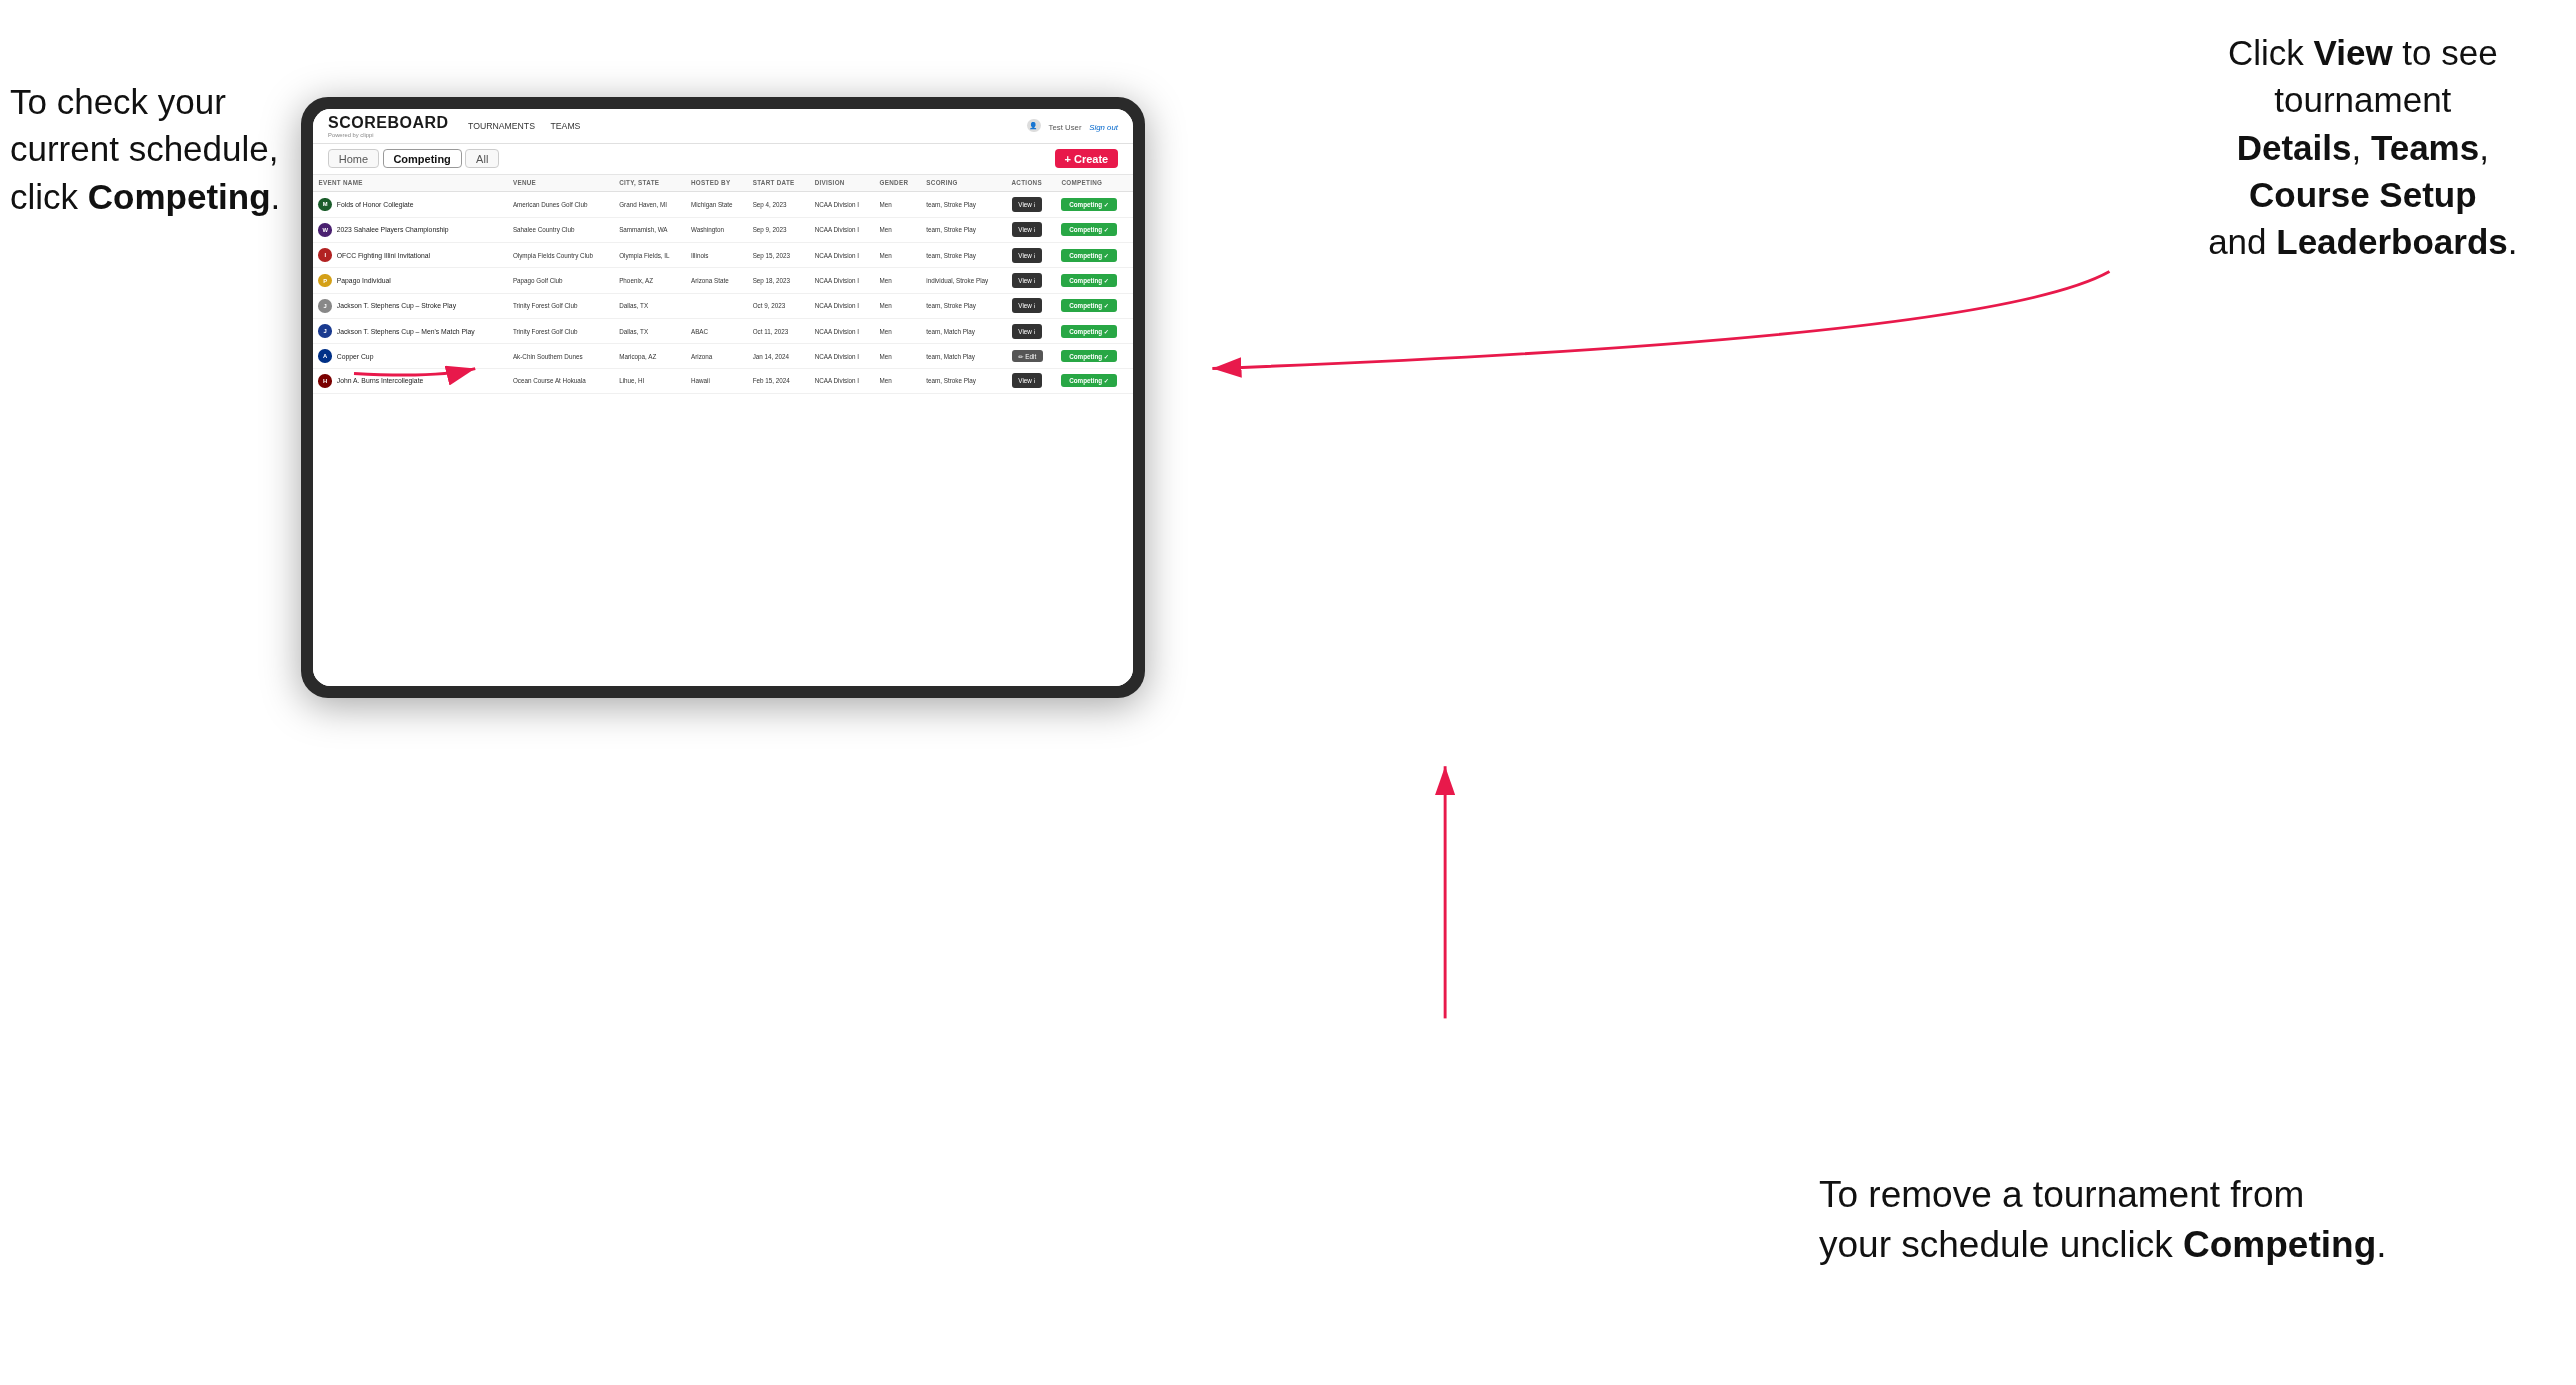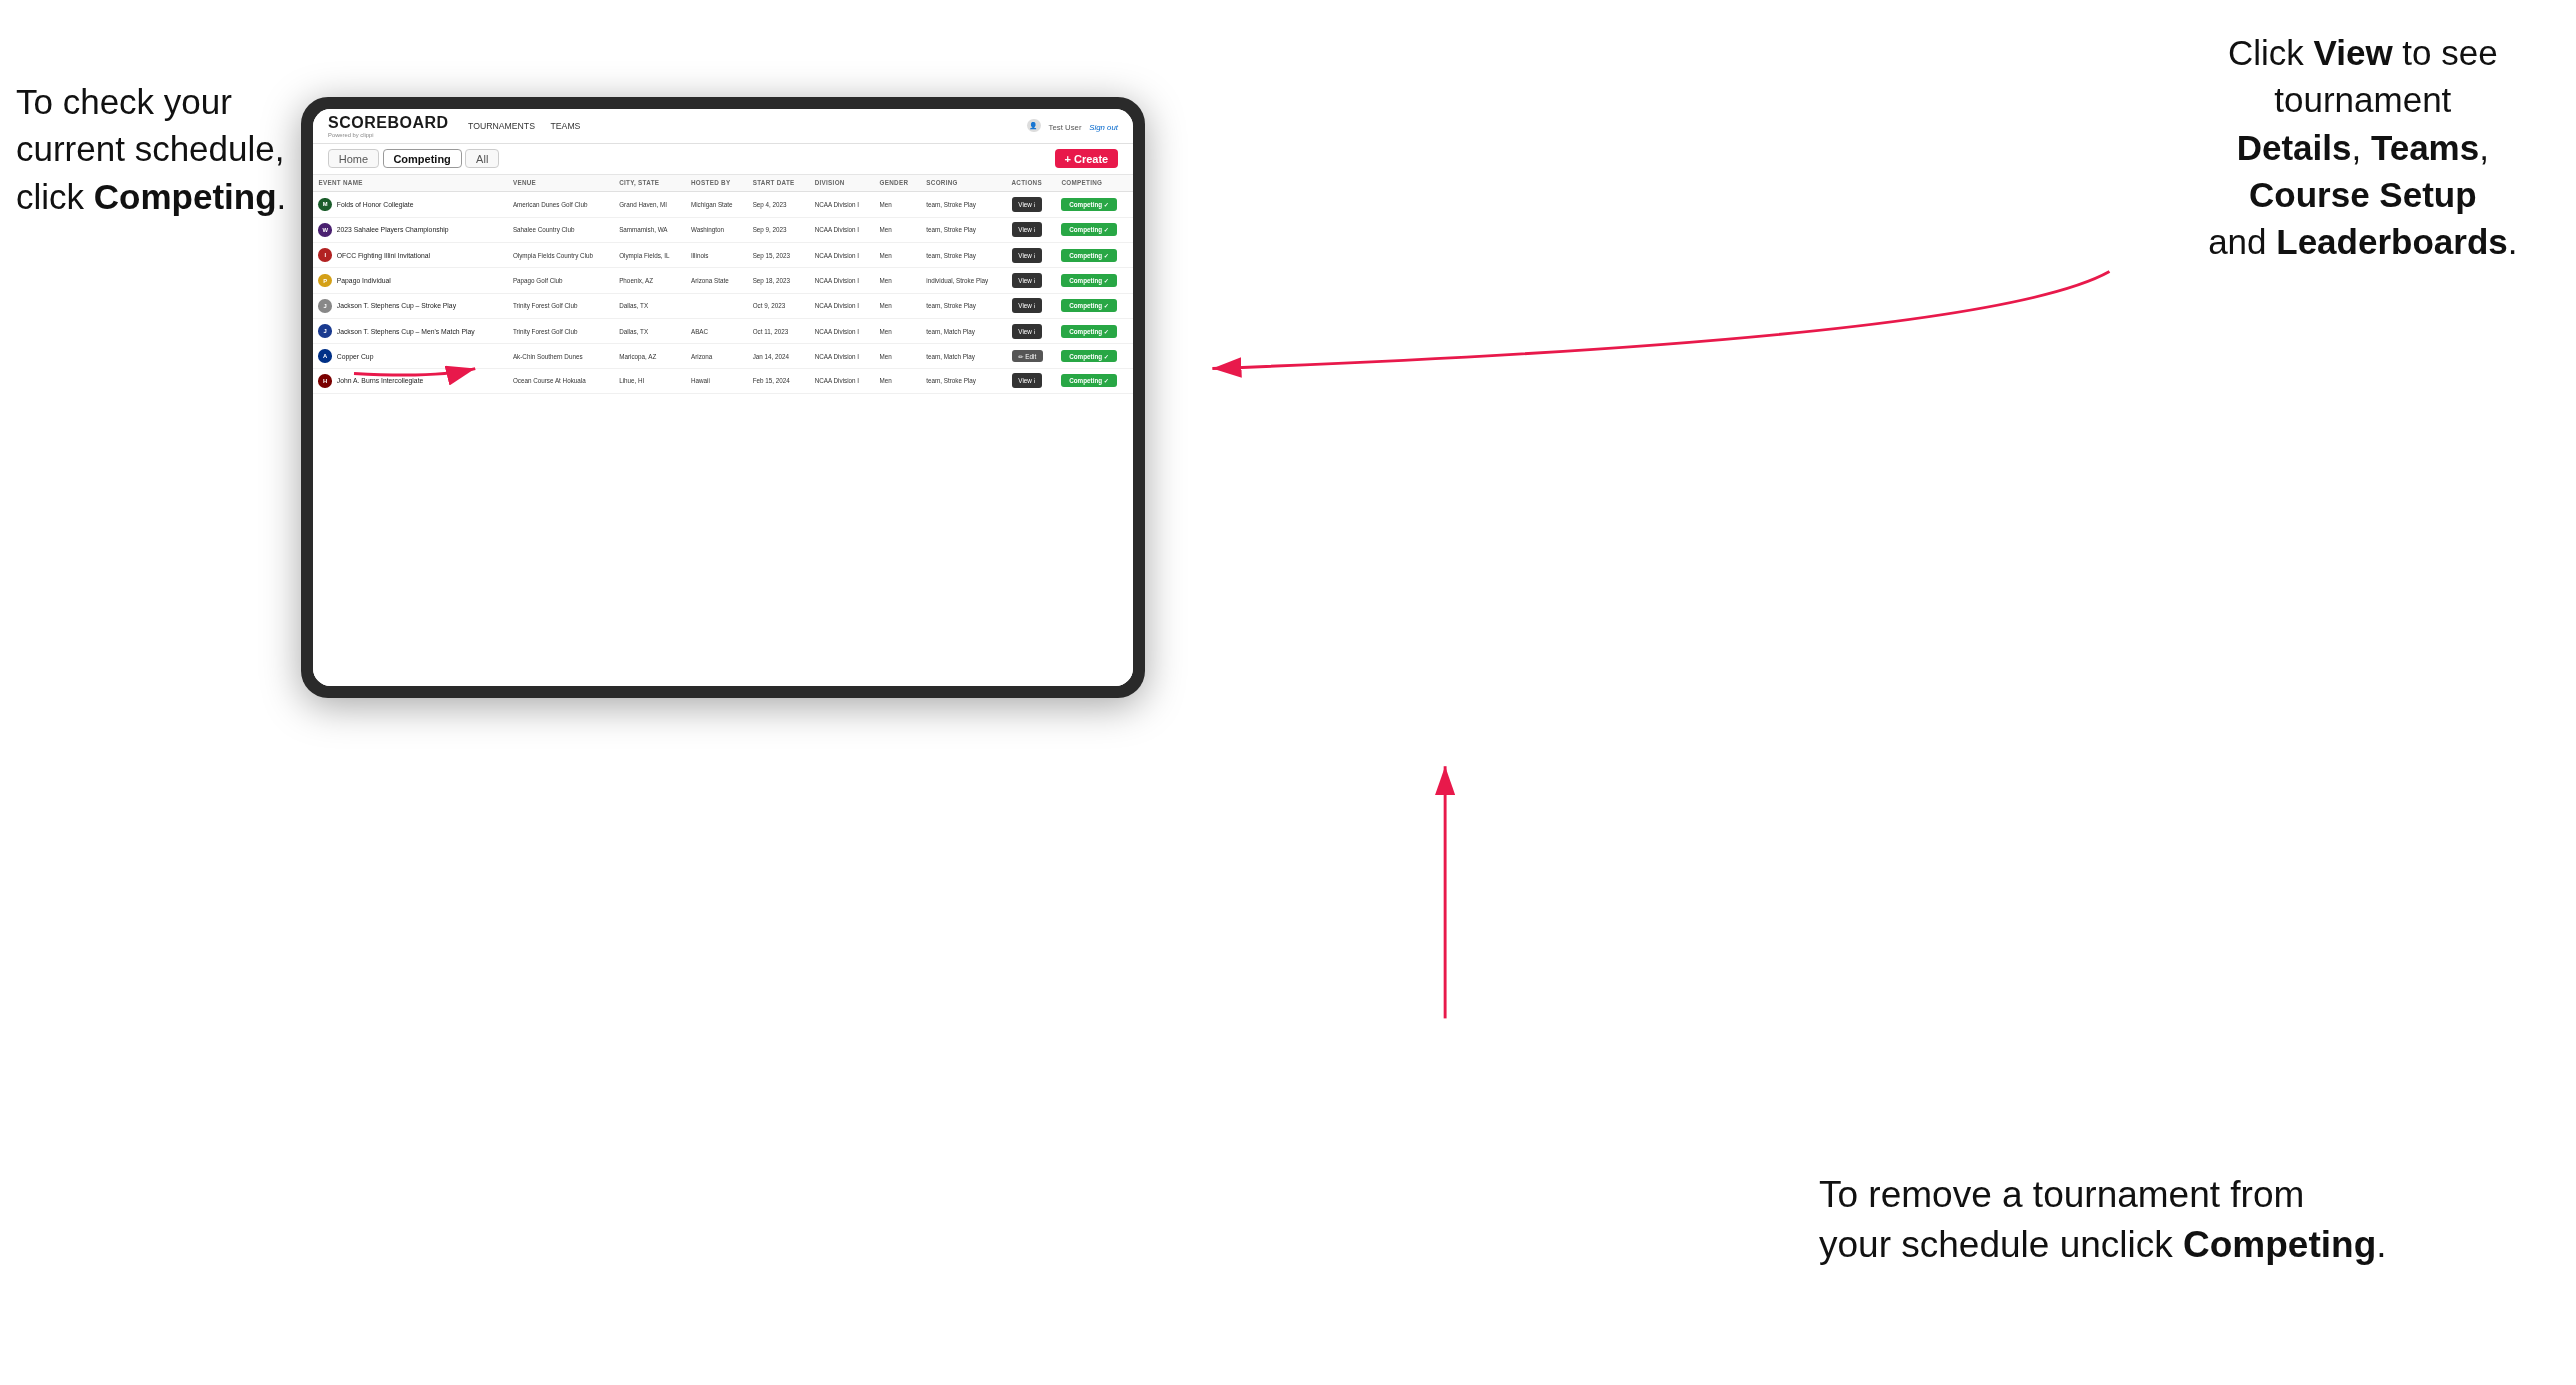--- a/index.html
+++ b/index.html
@@ -15,21 +15,21 @@
     
     .annotation {
       position: absolute;
       font-size: 35px;
       line-height: 1.35;
       color: #111;
     }
     .annotation b { font-weight: 800; }
 
     .annotation-topleft {
-      left: 16px;
+      left: 10px;
       top: 78px;
       width: 369px;
     }
 
     .annotation-topright {
       right: 9.7px;
       top: 29px;
       width: 407px;
       text-align: center;
     }

